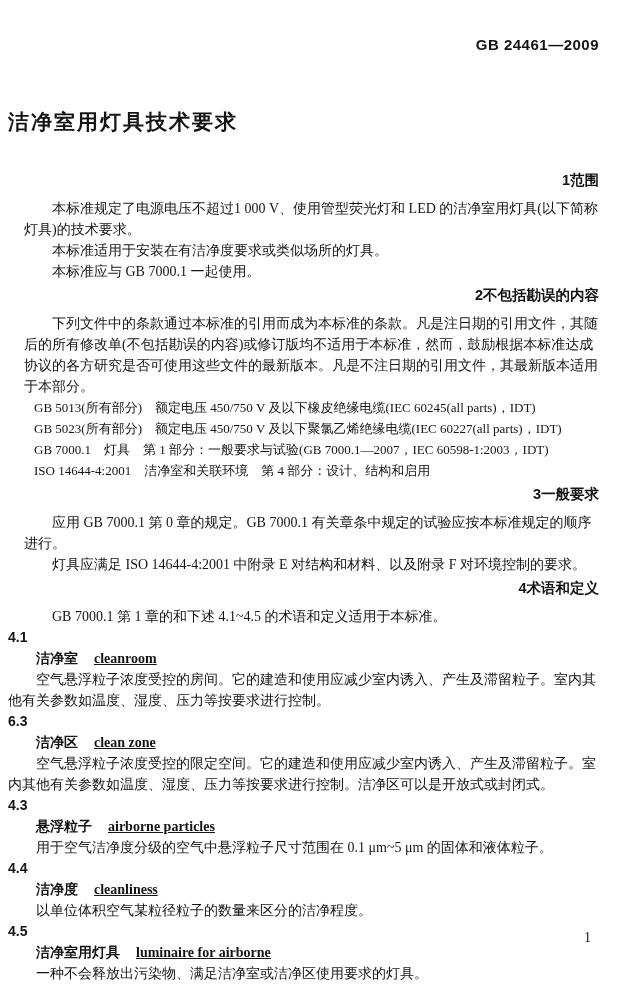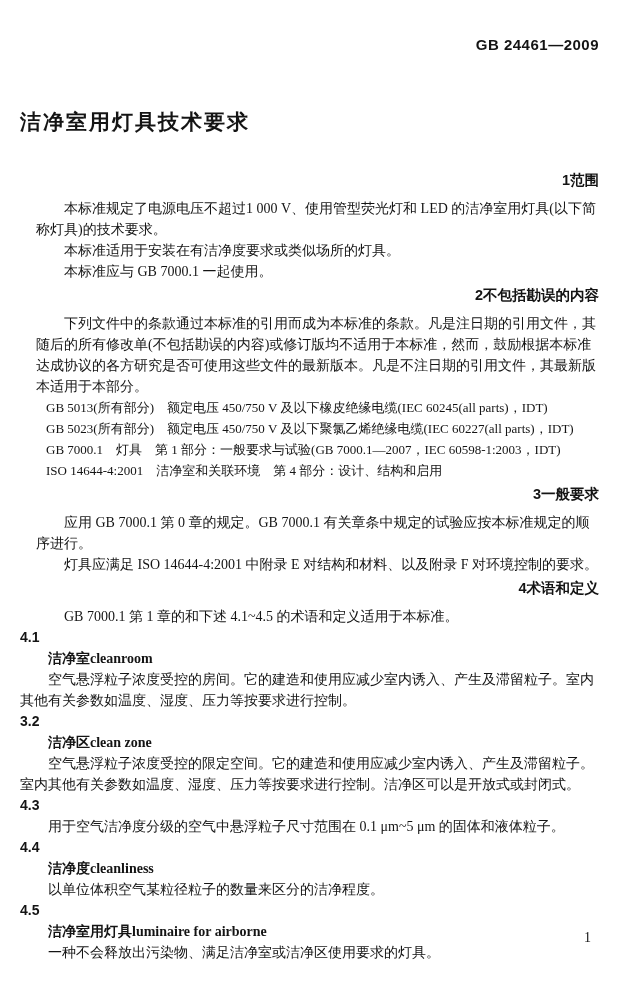--- a/index.html
+++ b/index.html
@@ -7,21 +7,21 @@
     position:relative;
     width:617px;height:990px;
     margin:0 auto;
     background:#ffffff;
     overflow:hidden;
     color:#141414;
     font-family:"Liberation Serif", serif;
     font-size:14px;
     line-height:21px;
   }
-  .content{padding:0 18px 0 20px;}
+  .content{padding:0 18px 0 8px;}
   .doc-code{
     padding-top:34px;
     text-align:right;
     font-family:"Liberation Sans", sans-serif;
     font-weight:bold;
     font-size:15px;
     letter-spacing:.5px;
   }
   .doc-title{
     margin-top:56px;
@@ -48,21 +48,21 @@
     white-space:nowrap;
   }
   .clause-no{
     font-family:"Liberation Sans", sans-serif;
     font-weight:bold;
   }
   .term{
     margin-left:28px;
     font-weight:bold;
   }
-  .term .en{}
+  .term .en{margin-left:16px;text-decoration:underline;}
   .def{text-indent:2em;}
   .page-number{
     position:absolute;
     right:26px;
     top:927px;
     font-size:14px;
   }
 </style>
 </head>
 <body>
@@ -102,27 +102,30 @@
       <span class="no">4</span><span>术语和定义</span>
     </div>
     <p class="para">GB 7000.1 第 1 章的和下述 4.1~4.5 的术语和定义适用于本标准。</p>
 
     <p class="clause-no">4.1</p>
     <p class="term">
       <span>洁净室</span><span class="en">cleanroom</span>
     </p>
     <p class="def">空气悬浮粒子浓度受控的房间。它的建造和使用应减少室内诱入、产生及滞留粒子。室内其他有关参数如温度、湿度、压力等按要求进行控制。</p>
 
-    <p class="clause-no">3.2</p>
+    <p class="clause-no">6.3</p>
     <p class="term">
       <span>洁净区</span><span class="en">clean zone</span>
     </p>
     <p class="def">空气悬浮粒子浓度受控的限定空间。它的建造和使用应减少室内诱入、产生及滞留粒子。室内其他有关参数如温度、湿度、压力等按要求进行控制。洁净区可以是开放式或封闭式。</p>
 
     <p class="clause-no">4.3</p>
+    <p class="term">
+      <span>悬浮粒子</span><span class="en">airborne particles</span>
+    </p>
     <p class="def">用于空气洁净度分级的空气中悬浮粒子尺寸范围在 0.1 μm~5 μm 的固体和液体粒子。</p>
 
     <p class="clause-no">4.4</p>
     <p class="term">
       <span>洁净度</span><span class="en">cleanliness</span>
     </p>
     <p class="def">以单位体积空气某粒径粒子的数量来区分的洁净程度。</p>
 
     <p class="clause-no">4.5</p>
     <p class="term">

